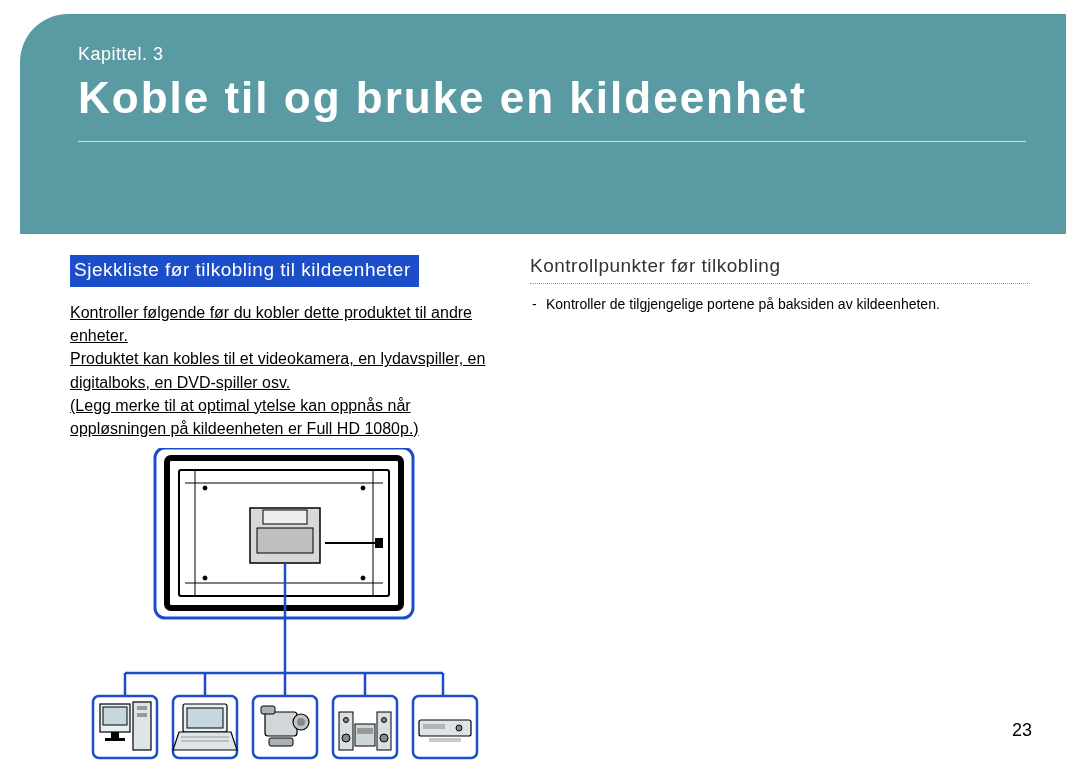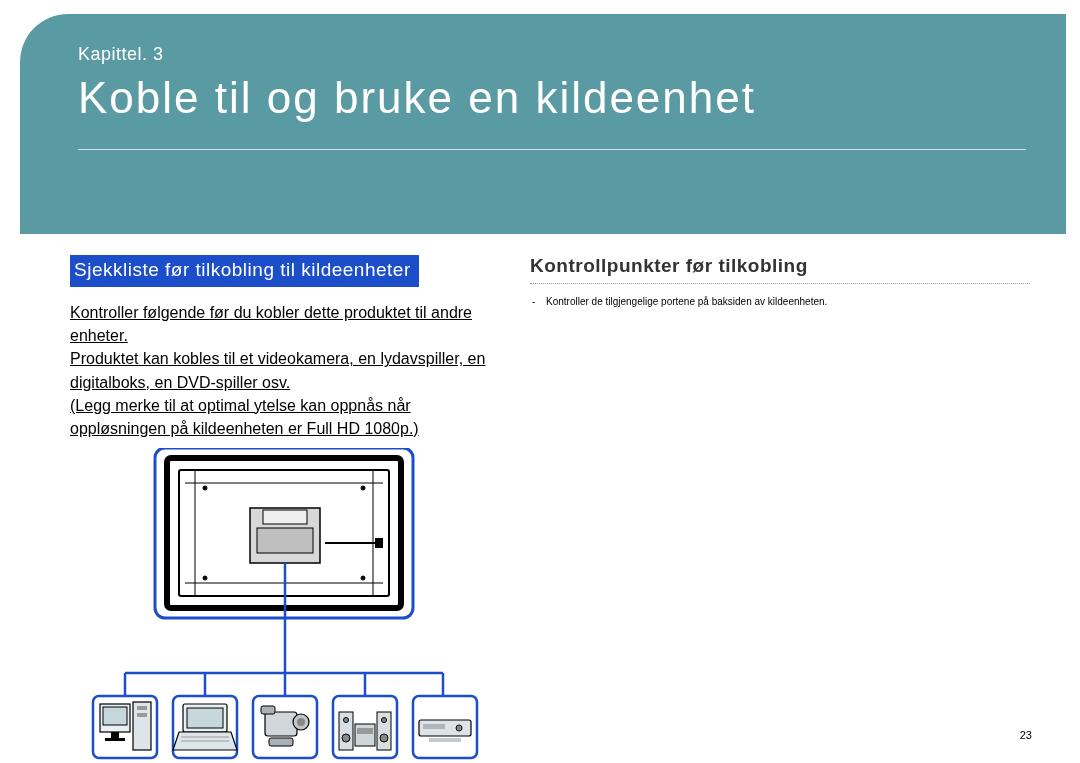--- a/index.html
+++ b/index.html
@@ -23,24 +23,24 @@
     padding: 30px 40px 0 58px;
   }
   .chapter-label {
     font-size: 18px;
     font-weight: 300;
     letter-spacing: 0.5px;
     margin-bottom: 8px;
   }
   .chapter-title {
     font-size: 44px;
-    font-weight: 400;
+    font-weight: 700;
     letter-spacing: 2px;
     border-bottom: 1px solid rgba(255,255,255,0.7);
-    padding-bottom: 26px;
+    padding-bottom: 18px;
     display: inline-block;
     width: 100%;
   }
   .page-content {
     position: absolute;
     top: 255px;
     left: 70px;
     right: 50px;
     display: flex;
     gap: 30px;
@@ -61,28 +61,28 @@
     font-size: 16px;
     line-height: 1.45;
     color: #000;
     margin-bottom: 8px;
     text-decoration: underline;
   }
   .section-heading {
     font-size: 19px;
     color: #333;
     letter-spacing: 0.5px;
-    font-weight: 700;
+    font-weight: 400;
     border-bottom: 1px dotted #999;
     padding-bottom: 6px;
     margin-bottom: 10px;
   }
   .bullet-list {
     list-style: none;
-    font-size: 10px;
+    font-size: 14px;
     line-height: 1.5;
     color: #000;
   }
   .bullet-list li {
     position: relative;
     padding-left: 16px;
     margin-bottom: 10px;
   }
   .bullet-list li::before {
     content: "-";
@@ -91,21 +91,21 @@
     top: 0;
   }
   .diagram-wrap {
     text-align: center;
     margin-top: 6px;
   }
   .page-num {
     position: absolute;
     bottom: 22px;
     right: 48px;
-    font-size: 11px;
+    font-size: 18px;
     color: #000;
   }
   
   .diagram-svg { display: inline-block; }
 </style>
 </head>
 <body>
 
 <div class="teal-banner">
   <div class="chapter-label">Kapittel. 3</div>

